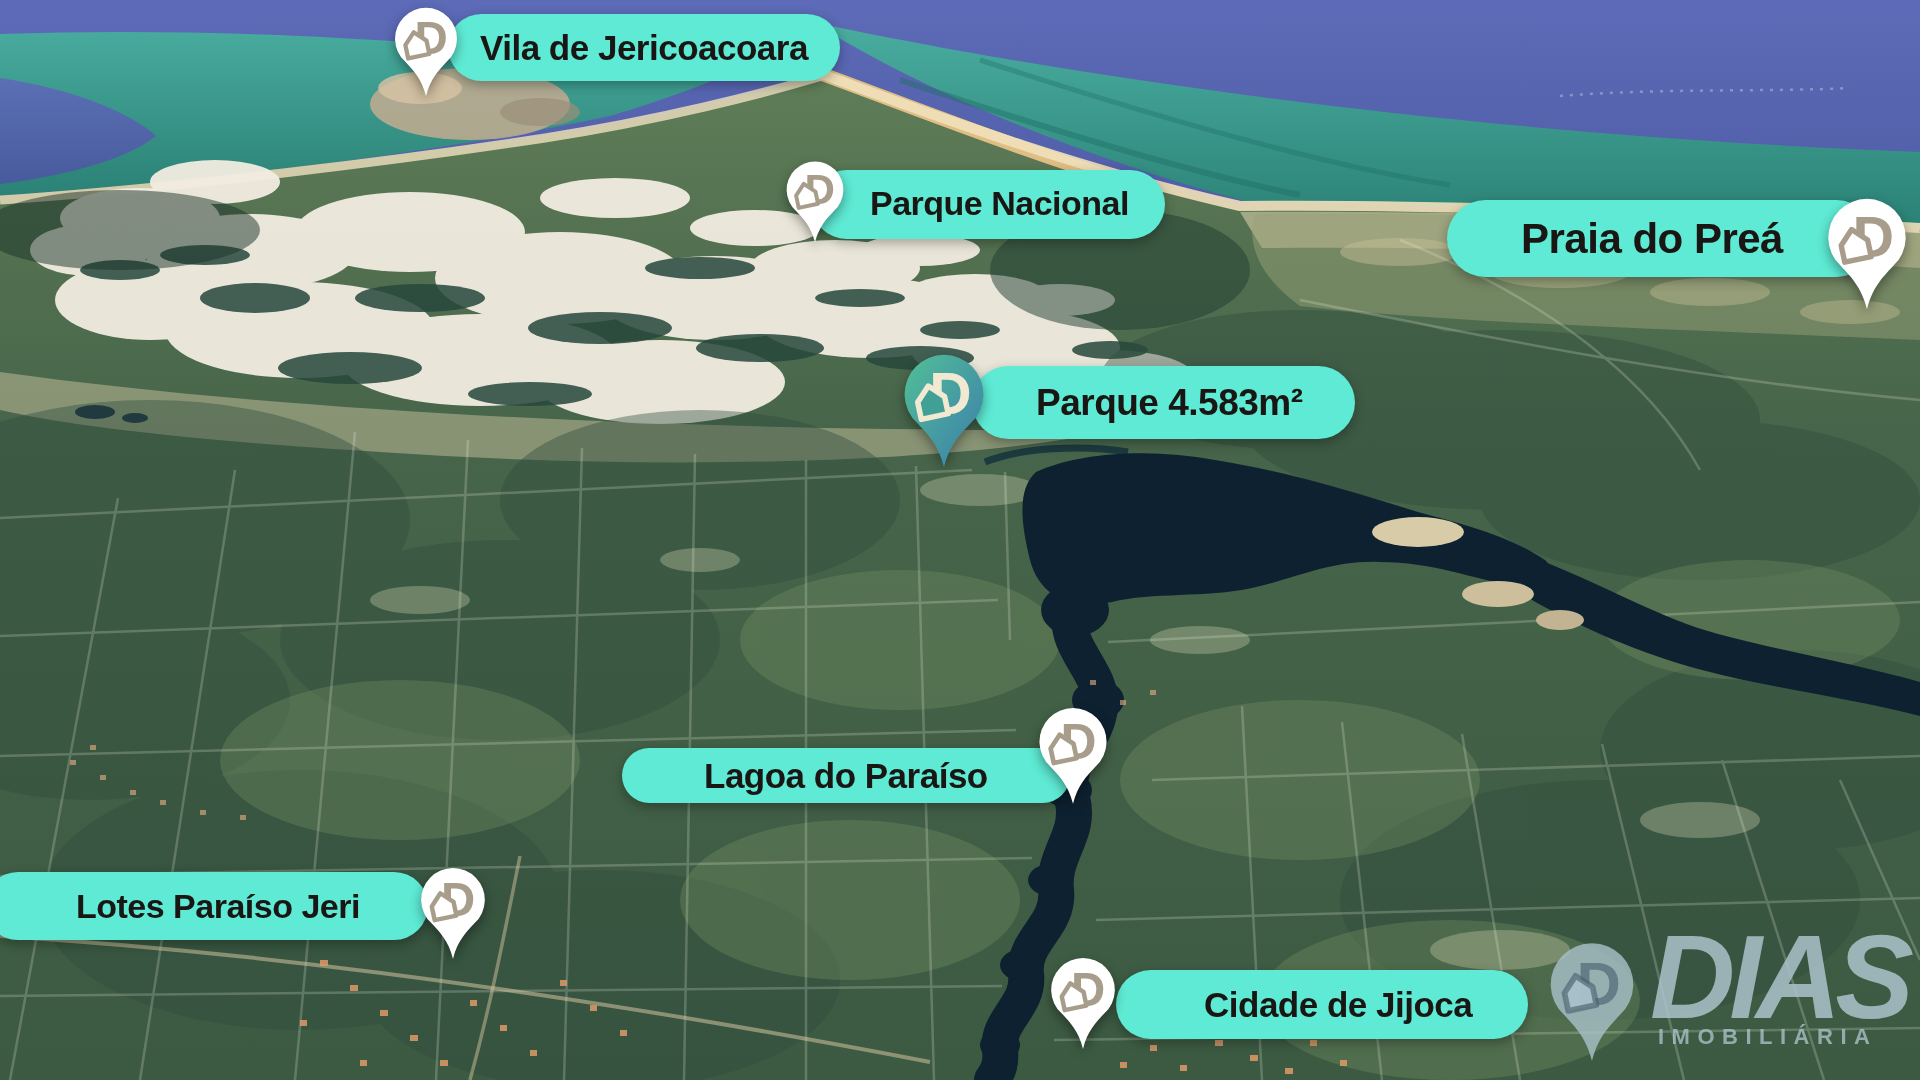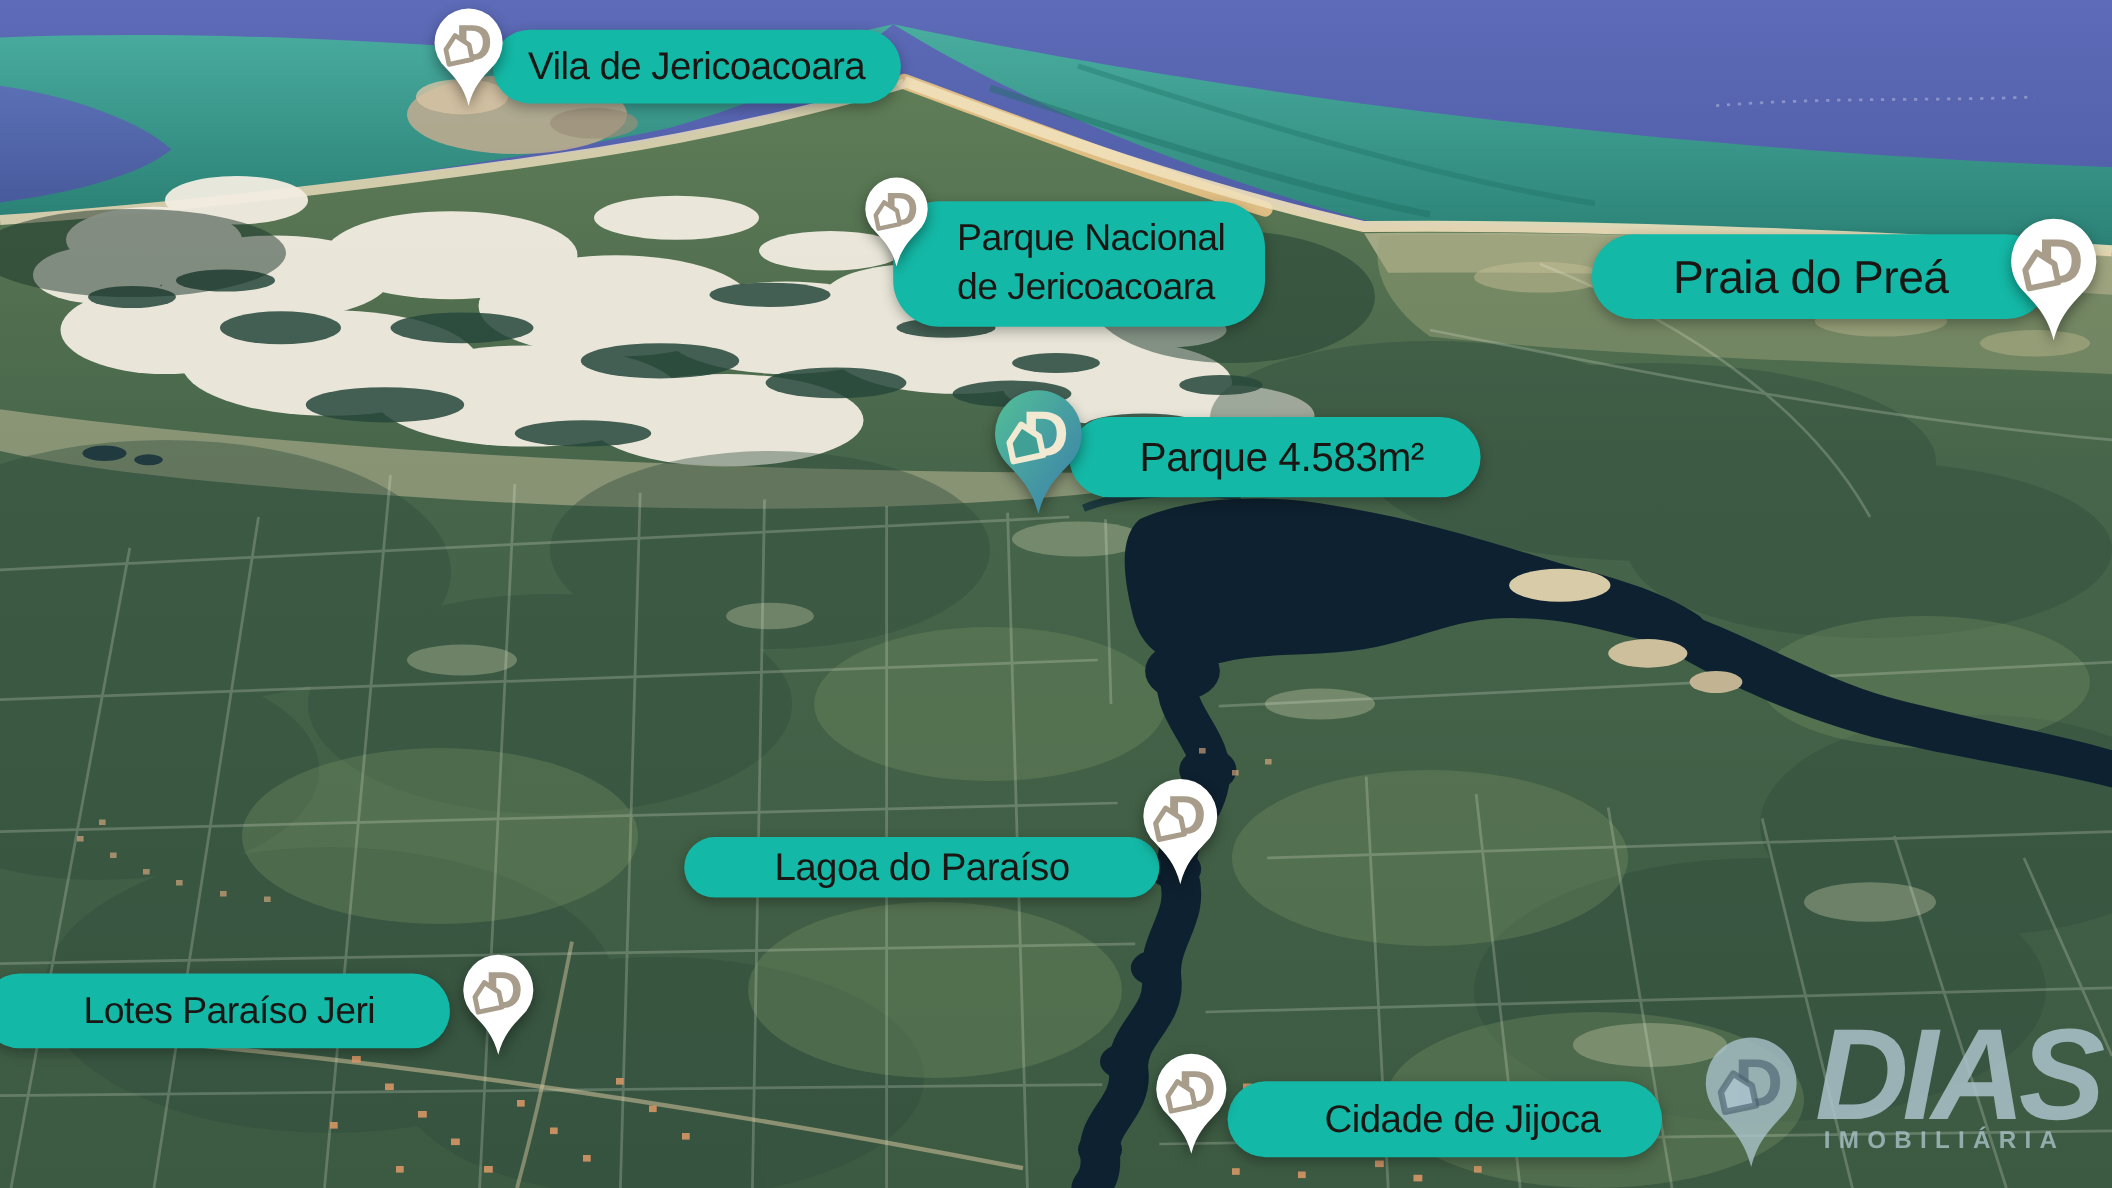--- a/index.html
+++ b/index.html
@@ -3,24 +3,24 @@
 <meta charset="utf-8">
 <style>
   html,body{margin:0;padding:0;background:#222;}
   .stage{position:relative;width:1920px;height:1080px;overflow:hidden;
          font-family:"Liberation Sans",sans-serif;}
   .map-bg{position:absolute;left:0;top:0;width:1920px;height:1080px;display:block;}
   svg text{font-family:"Liberation Sans","DejaVu Sans",sans-serif;}
 
   .marker{position:absolute;left:0;top:0;width:0;height:0;}
   .pin{position:absolute;overflow:visible;filter:drop-shadow(0 5px 6px rgba(0,0,0,.38));z-index:5;}
-  .pill{position:absolute;background:#14b8a6;color:#191613;font-weight:400;
+  .pill{position:absolute;background:#5eead4;color:#191613;font-weight:700;
         border-radius:42px;white-space:nowrap;letter-spacing:-.5px;
-        box-shadow:0 4px 12px rgba(0,0,0,.30);z-index:4;line-height:1.12;margin-top:13px;}
-  .pill.two-line{text-align:left;line-height:1.32;}
+        box-shadow:0 4px 12px rgba(0,0,0,.30);z-index:4;line-height:1.12;}
+  .pill.two-line{text-align:right;line-height:1.32;}
   .pill.two-line span{display:block;}
 
   
   .pin-vila   {left:390px;top:4px;  width:72px;height:95px;}
   .lbl-vila   {left:448px;top:14px; font-size:35px;padding:14px 32px;}
   .pin-parque {left:782px;top:158px;width:66px;height:87px;}
   .lbl-parque {left:812px;top:170px;font-size:34px;padding:11px 36px 13px 58px;}
   .lbl-praia  {left:1447px;top:200px;font-size:42px;padding:15px 92px 15px 74px;}
   .pin-praia  {left:1822px;top:194px;width:90px;height:119px;}
   .pin-terreno{left:898px;top:350px;width:92px;height:121px;}
@@ -304,21 +304,20 @@
       </svg>
     <div class="pill lbl-vila">Vila de Jericoacoara</div>
   </div>
 
   <div class="marker">
     <svg class="pin pin-parque" viewBox="0 0 100 132">
         <use href="#pinW"></use>
       </svg>
     <div class="pill two-line lbl-parque">
       <span>Parque Nacional</span>
-      <span>de Jericoacoara</span>
     </div>
   </div>
 
   <div class="marker">
     <div class="pill lbl-praia">Praia do Preá</div>
     <svg class="pin pin-praia" viewBox="0 0 100 132">
         <use href="#pinW"></use>
       </svg>
   </div>
 

